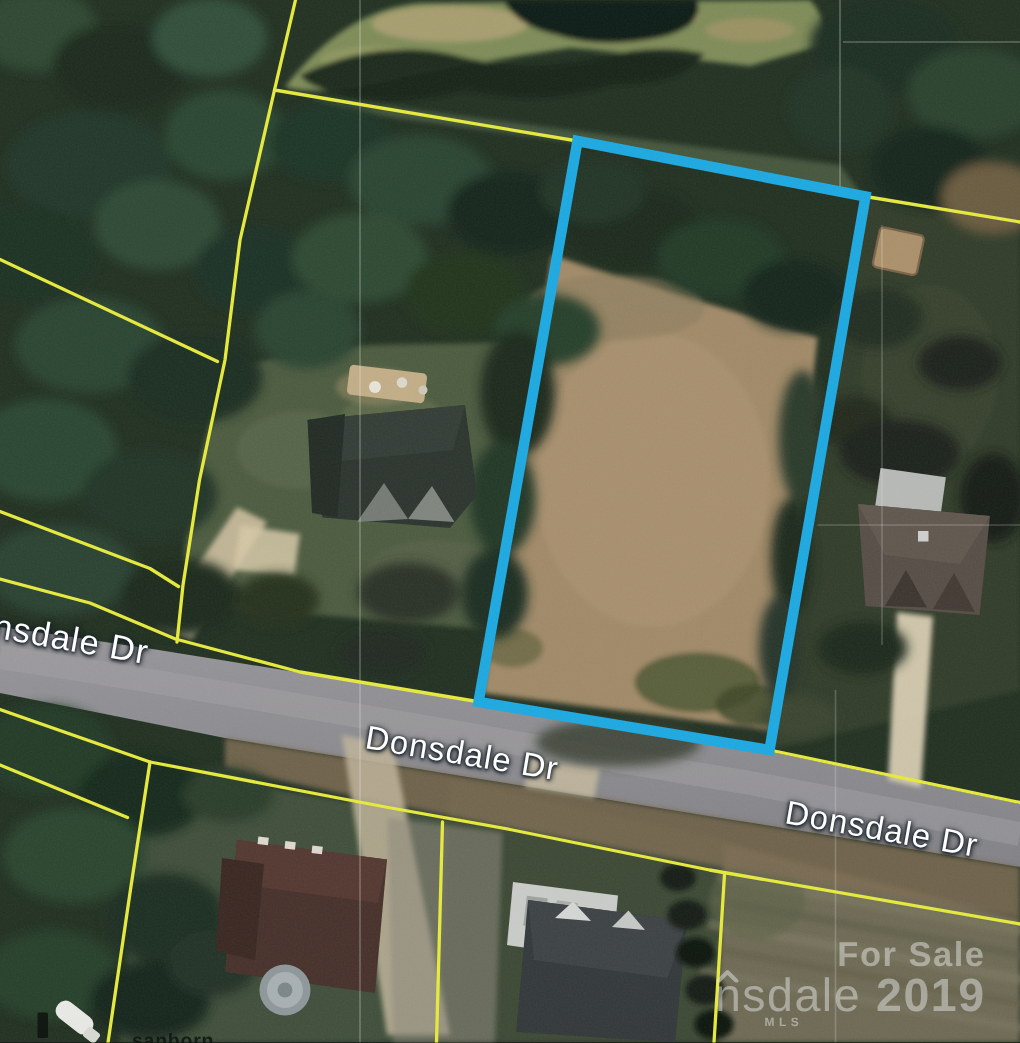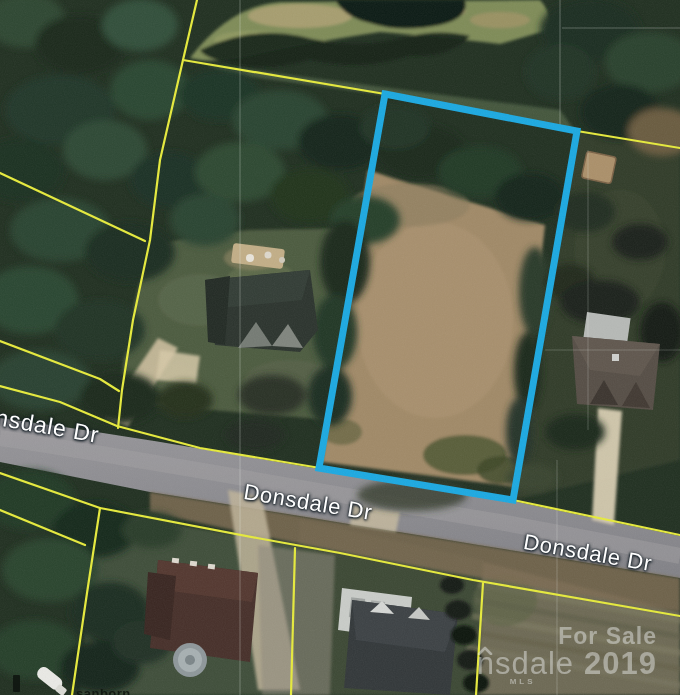--- a/index.html
+++ b/index.html
@@ -12,21 +12,21 @@
   #lbl-left{left:-2px;top:404px;font-size:23px;transform:rotate(10deg);}
   #lbl-center{left:246px;top:479px;font-size:22px;transform:rotate(9.5deg);}
   #lbl-right{left:526px;top:529px;font-size:22px;transform:rotate(10deg);}
   .wm{position:absolute;color:var(--watermark-fill,rgba(238,240,240,.46));}
   #wm-forsale{right:23px;top:623px;font-size:23px;font-weight:700;letter-spacing:1px;}
   #wm-row2{right:23px;top:646px;display:flex;align-items:flex-start;gap:10px;font-size:31px;}
   #wm-brand{position:relative;font-weight:400;letter-spacing:1px;}
   #wm-caret{position:absolute;left:37px;top:-5px;}
   #wm-mls{position:absolute;left:33px;top:31px;font-size:8px;font-weight:700;letter-spacing:3px;}
   #wm-year{font-weight:700;letter-spacing:1px;}
-  #attribution{position:absolute;left:0;top:660px;width:200px;height:35px;}
+  #attribution{position:absolute;left:12px;top:660px;width:200px;height:35px;}
   #attr-bar{position:absolute;left:13px;top:15px;width:7px;height:17px;background:rgba(16,22,17,.9);border-radius:1px;}
   #attr-text{position:absolute;left:76px;top:26px;font-size:13px;font-weight:700;color:#0e150f;opacity:.85;letter-spacing:.5px;}
 </style>
 </head>
 <body>
 
 <div id="stage">
 
   <svg width="680" height="695" viewBox="0 0 680 695">
     <defs>

